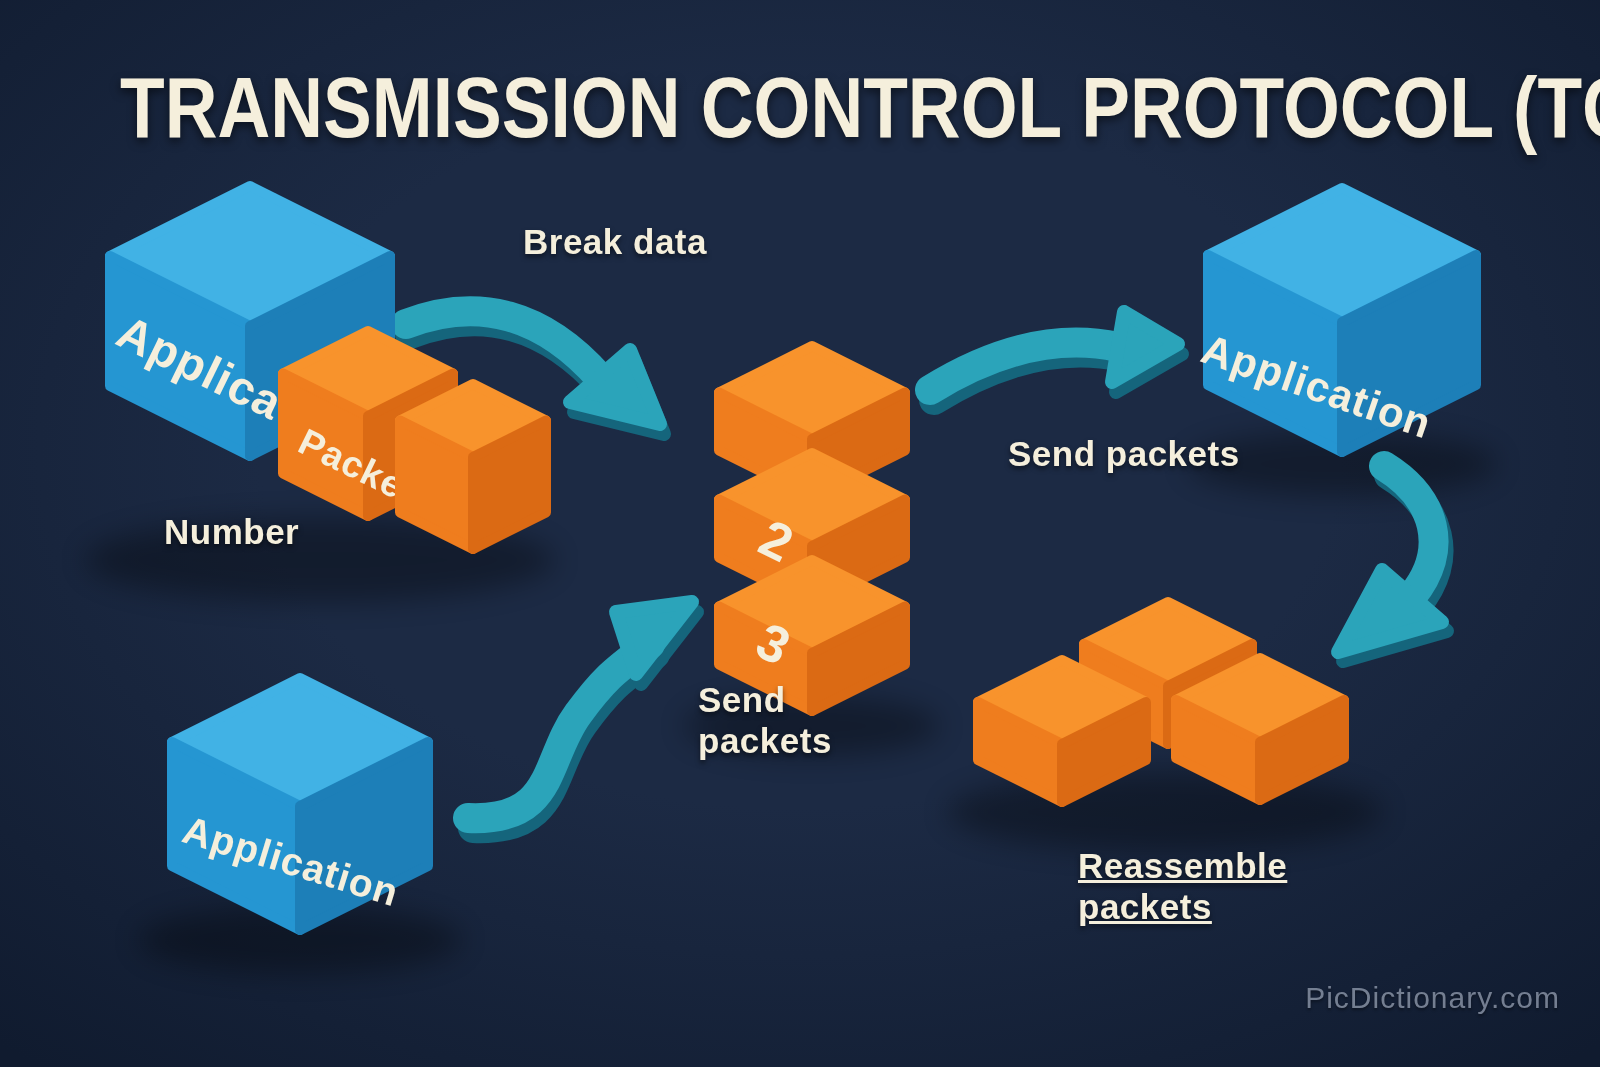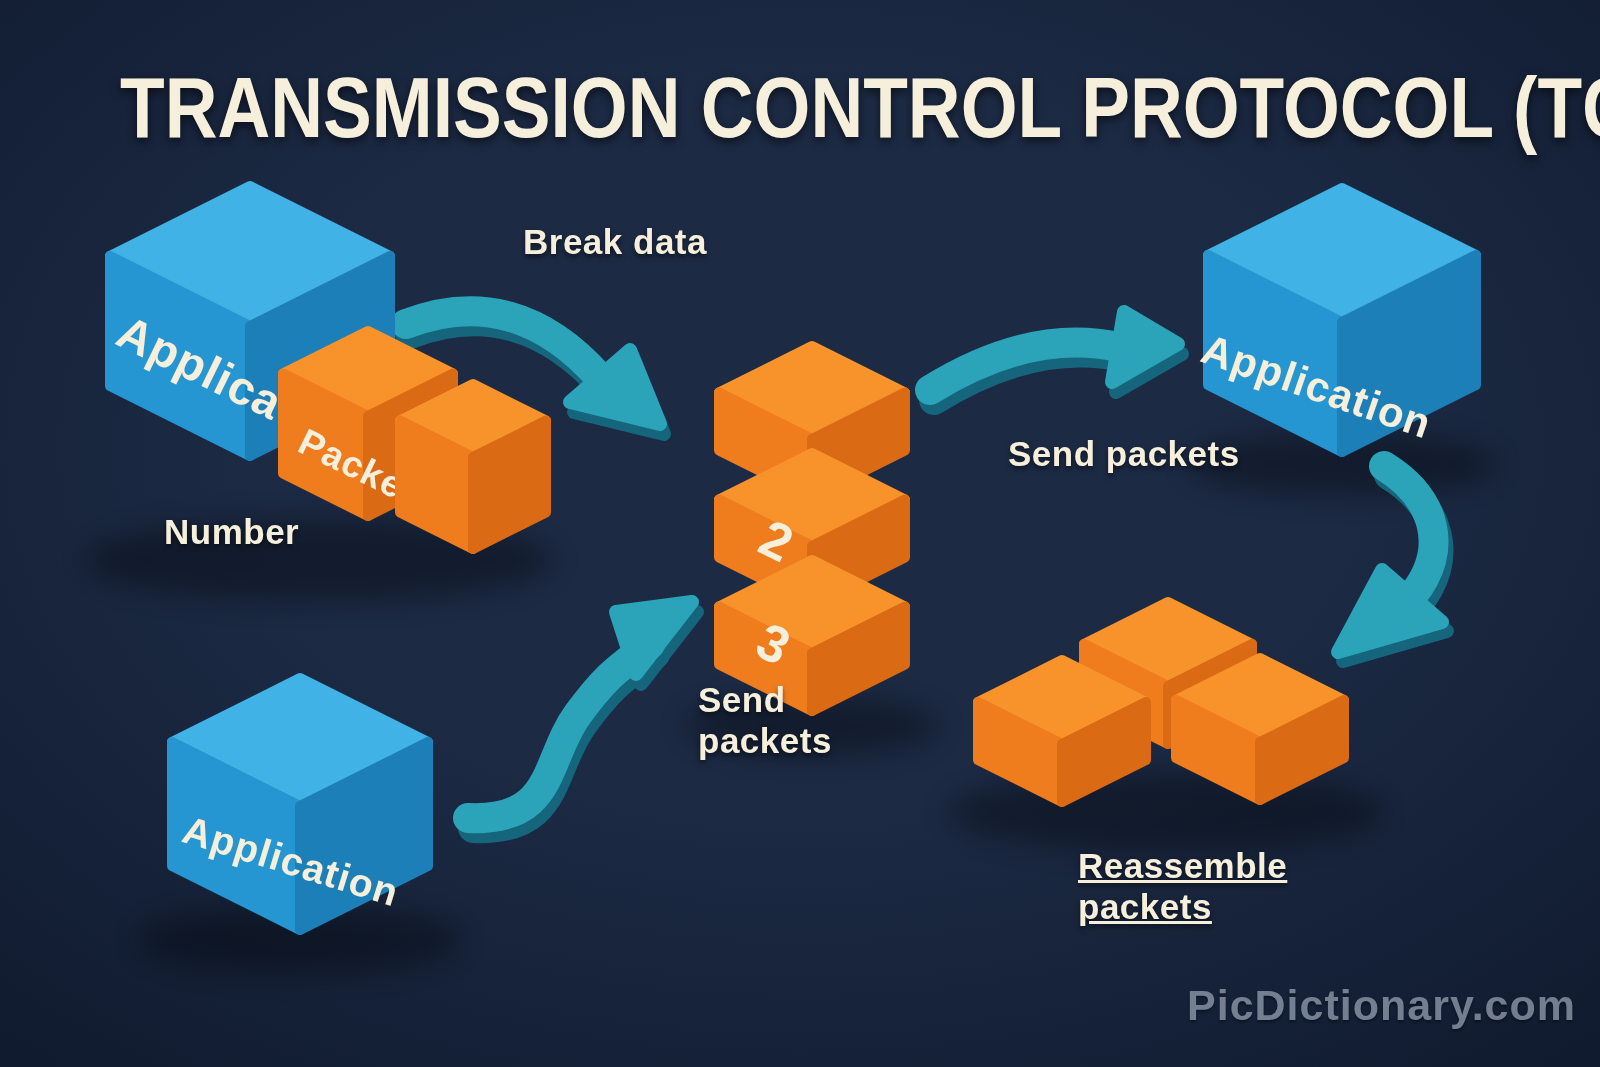--- a/index.html
+++ b/index.html
@@ -39,23 +39,23 @@
     white-space: nowrap;
   }
   .label-break    { left: 523px; top: 222px; }
   .label-number   { left: 164px; top: 512px; }
   .label-send-mid { left: 698px; top: 680px; }
   .label-send-rt  { left: 1008px; top: 434px; }
   .label-reasm    { left: 1078px; top: 846px; text-decoration: underline; }
 
   .watermark {
     position: absolute;
-    top: 981px; right: 24px;
-    font-size: 43px;
-    font-weight: bold;
+    top: 981px; right: 40px;
+    font-size: 30px;
+    font-weight: normal;
     letter-spacing: 1px;
     color: var(--watermark_gray);
     opacity: 0.8;
     text-shadow: 0 2px 3px rgba(0,0,0,0.5);
   }
 
   
   .face { stroke-width: 10; stroke-linejoin: round; }
   .bt { fill: var(--blue_top);    stroke: var(--blue_top); }
   .bl { fill: var(--blue_left);   stroke: var(--blue_left); }

